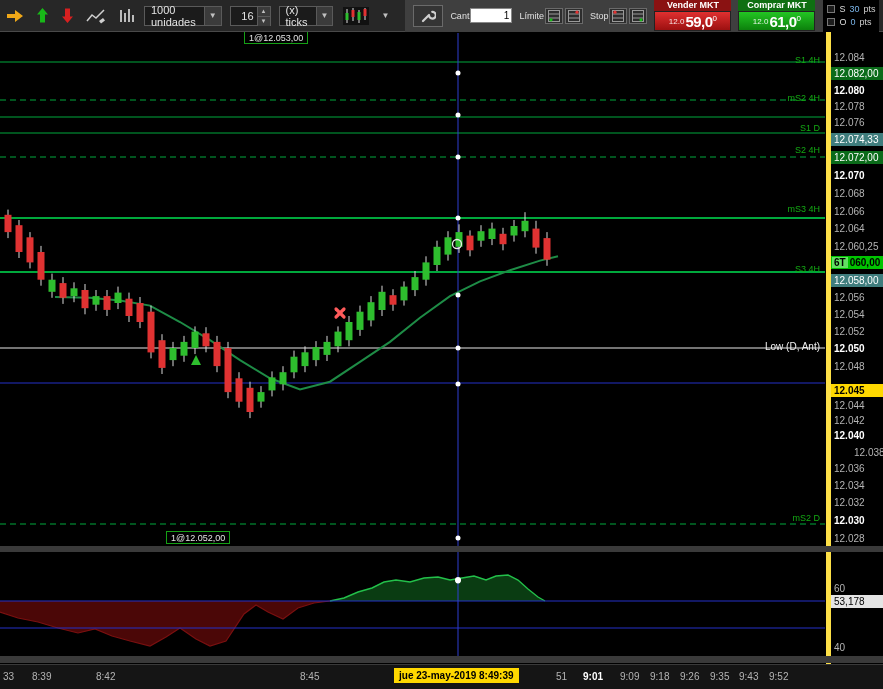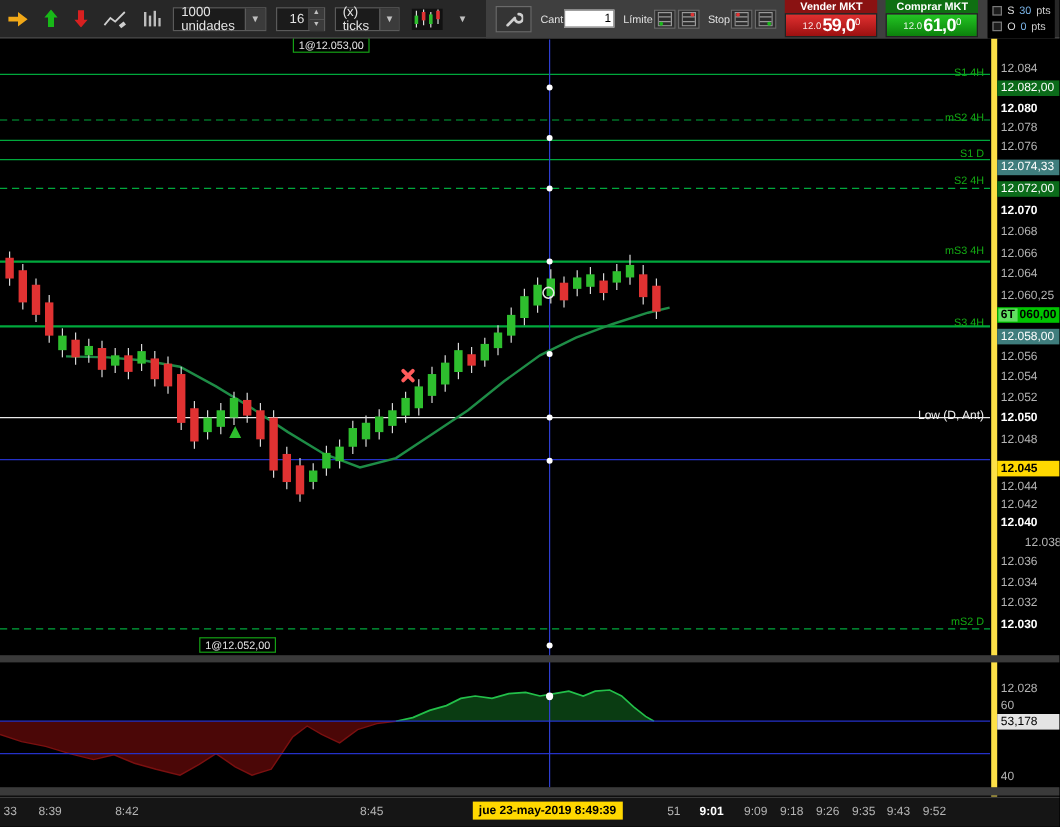--- a/index.html
+++ b/index.html
@@ -404,19 +404,19 @@
       <div class="axlabel " style="top: 360px;">12.048</div>
       <div class="axlabel yellow-badge" style="top: 384px;">12.045</div>
       <div class="axlabel " style="top: 399px;">12.044</div>
       <div class="axlabel " style="top: 414px;">12.042</div>
       <div class="axlabel bold" style="top: 429px;">12.040</div>
       <div class="axlabel " style="top: 446px; margin-left: 20px;">12.038</div>
       <div class="axlabel " style="top: 462px;">12.036</div>
       <div class="axlabel " style="top: 479px;">12.034</div>
       <div class="axlabel " style="top: 496px;">12.032</div>
       <div class="axlabel bold" style="top: 514px;">12.030</div>
-      <div class="axlabel " style="top: 532px; margin-top: 36px;">12.028</div>
+      <div class="axlabel " style="top: 532px;">12.028</div>
       <div class="axlabel" style="top: 582px;">60</div>
       <div class="axlabel boxed" style="top: 595px;">53,178</div>
       <div class="axlabel" style="top: 641px;">40</div>
     </div>
 
 </div>
 
 </body></html>

